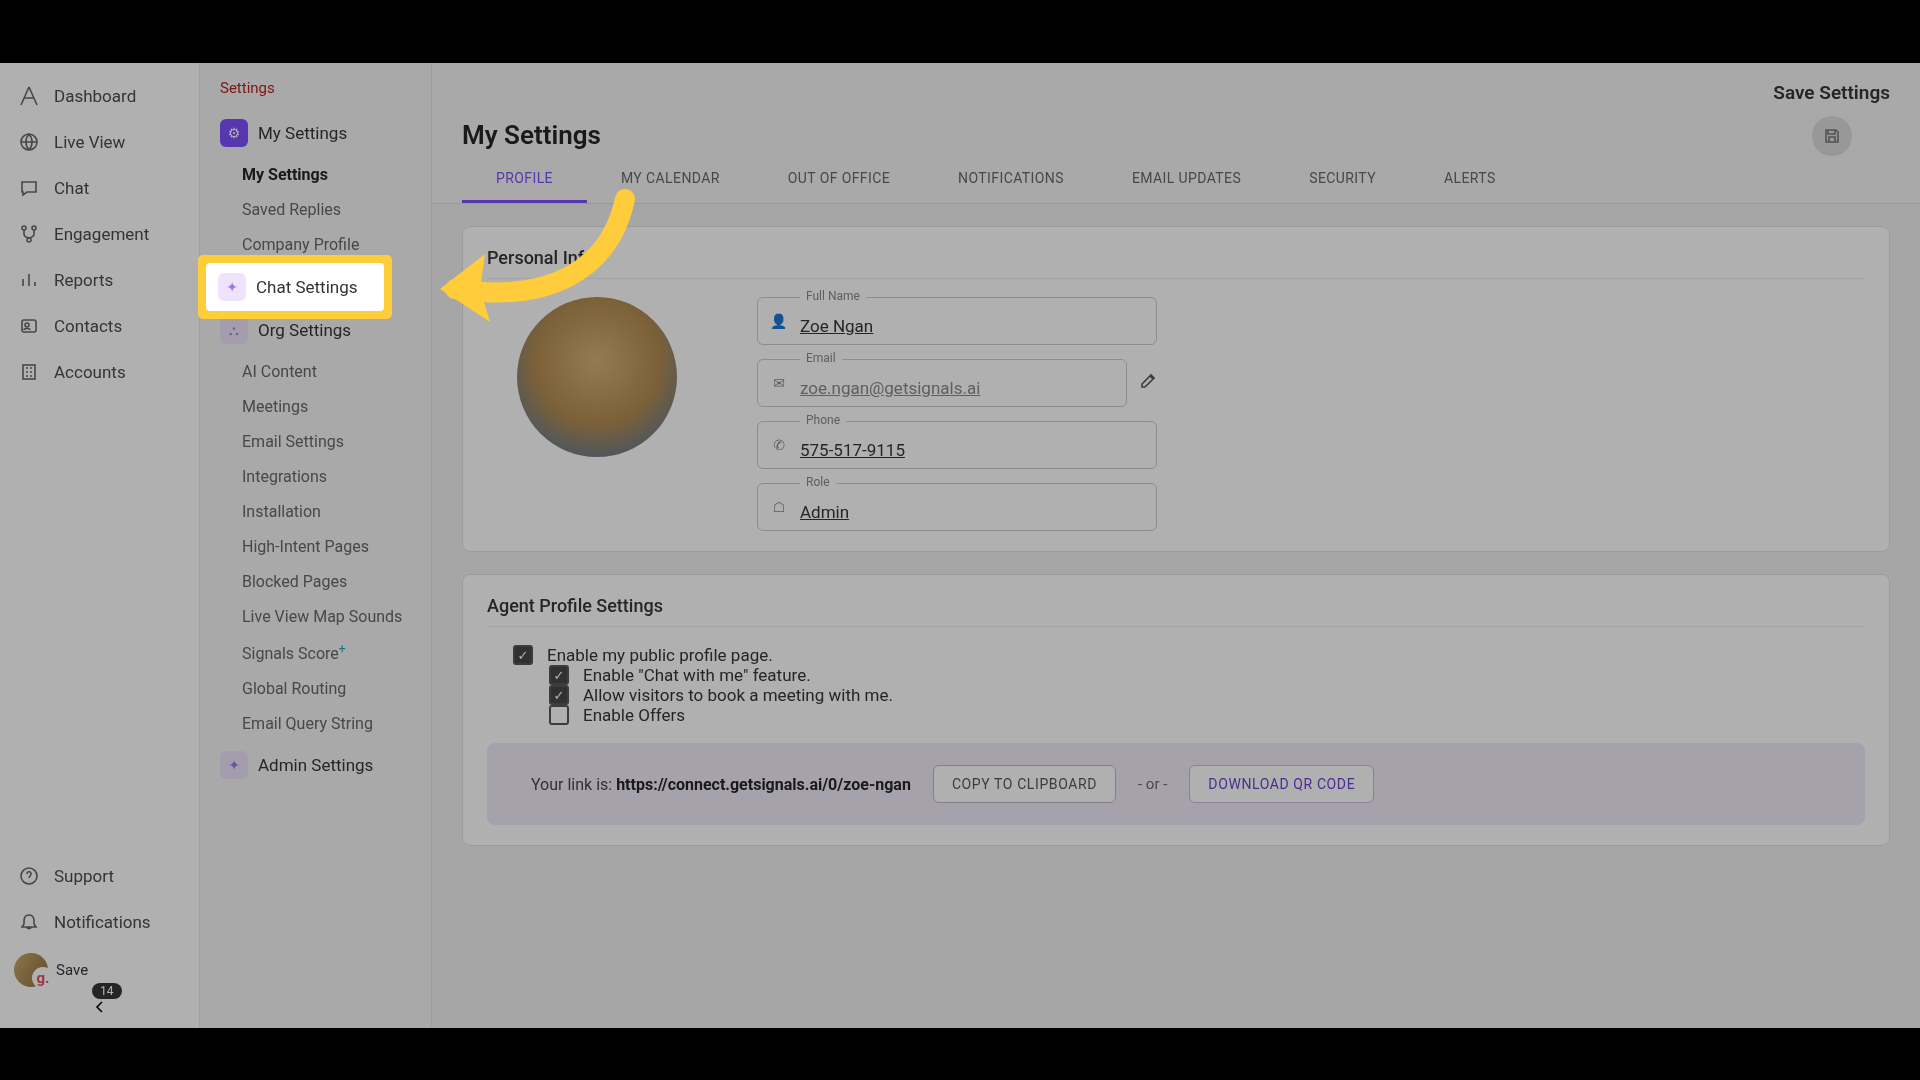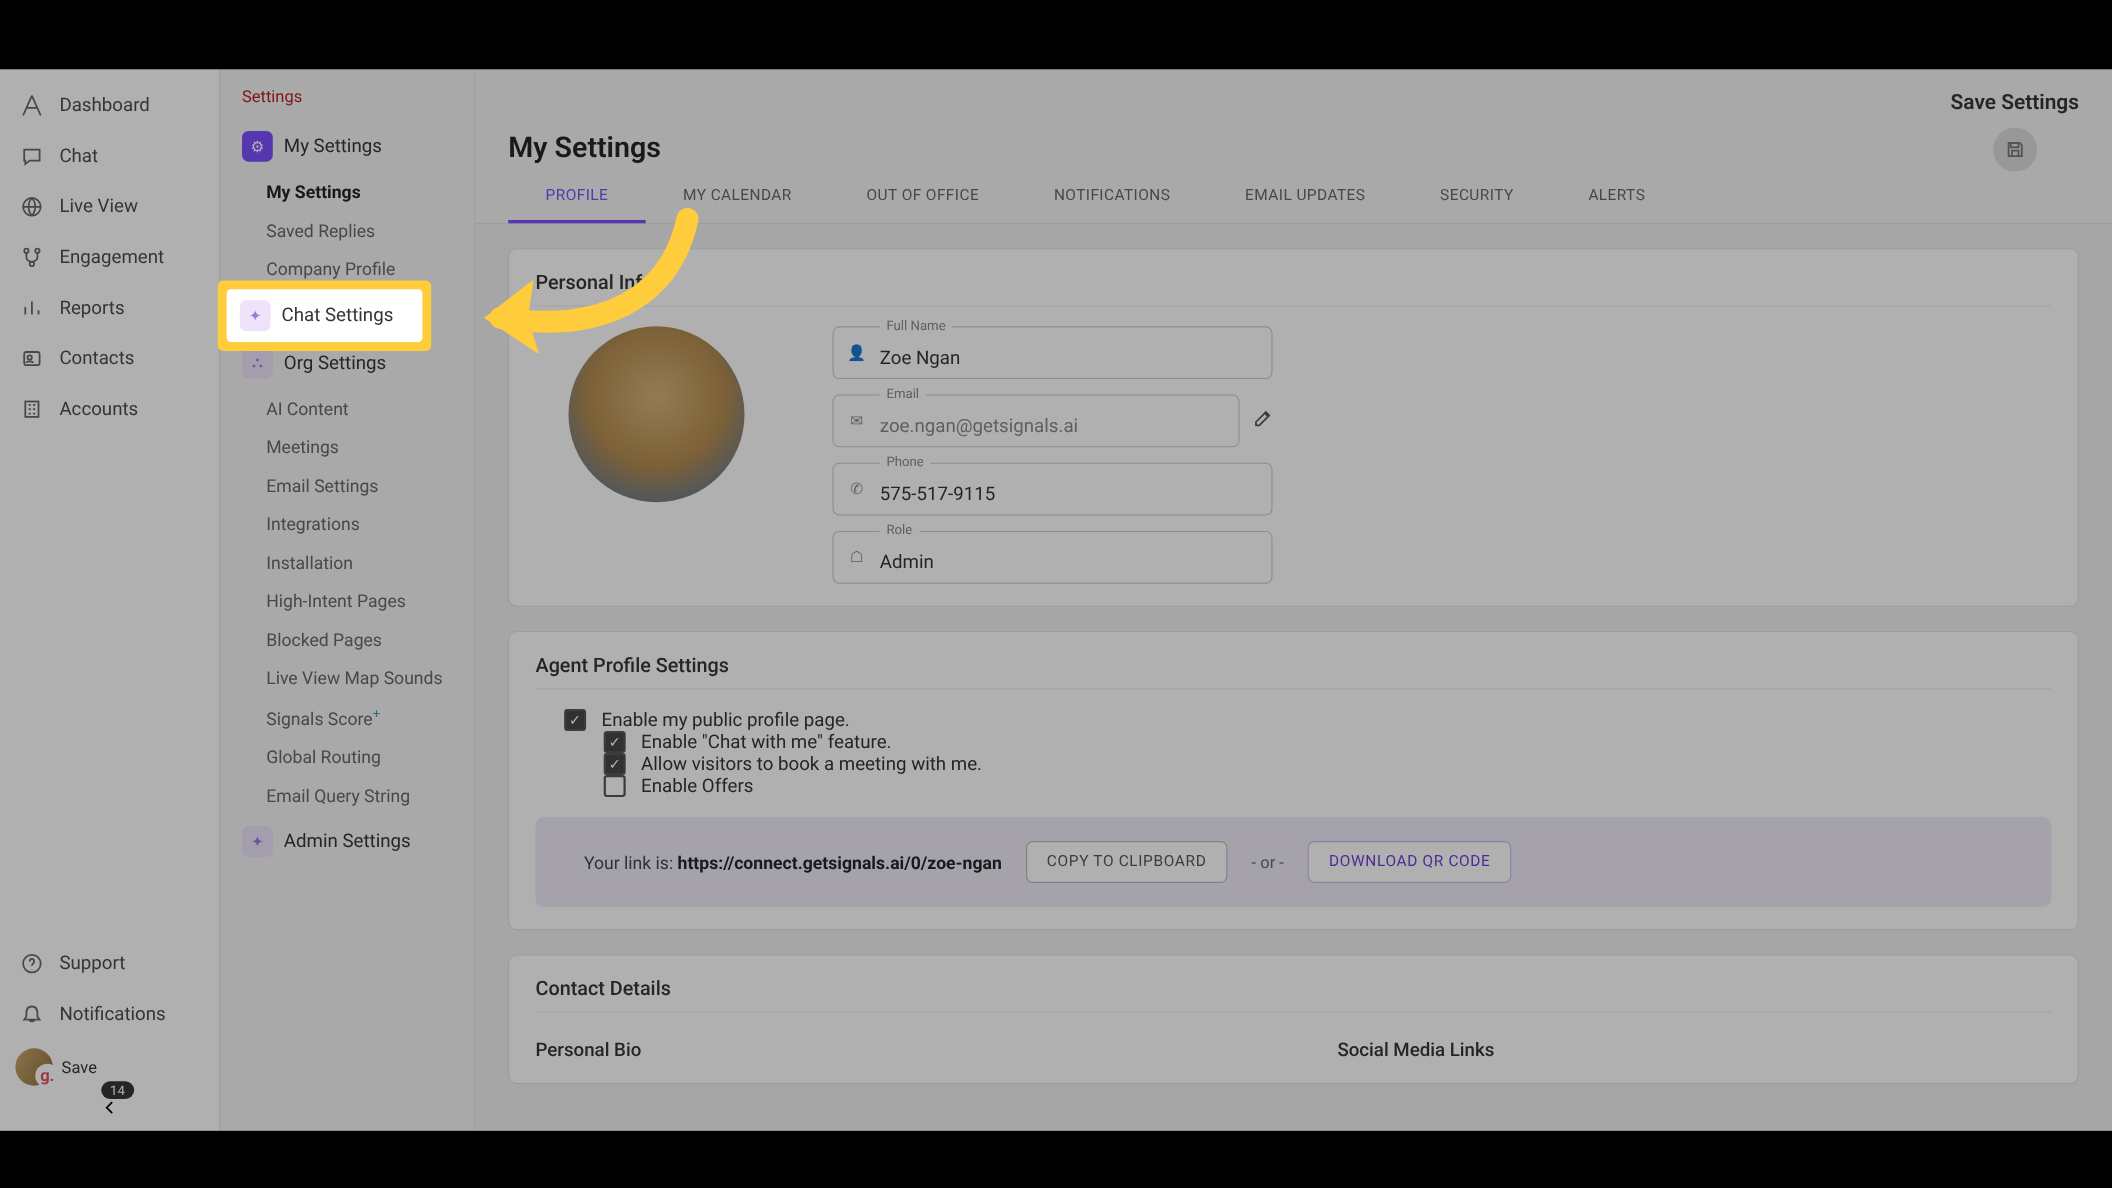--- a/index.html
+++ b/index.html
@@ -55,21 +55,21 @@
 .card { background:#fff; border:1px solid #e2e2e2; border-radius:8px; padding: 20px 24px; margin-bottom: 22px; }
 .card h2 { font-size:18px; font-weight:500; color:#333; border-bottom:1px solid #eee; padding-bottom:10px; margin-bottom:18px; }
 
 .personal-row { display:flex; gap:80px; align-items:flex-start; }
 .avatar-lg { width:160px; height:160px; border-radius:50%; background: radial-gradient(circle at 50% 40%, #d7b178 0%, #b38a4d 50%, #6b7a8a 80%); margin-left:30px; }
 
 .fields { flex:0 0 400px; display:flex; flex-direction:column; gap:14px; }
 .field { position:relative; border:1px solid #ccc; border-radius:6px; padding: 18px 14px 8px 42px; }
 .field .flabel { position:absolute; top:-9px; left:42px; background:#fff; padding:0 6px; font-size:12px; color:#888; }
 .field .ficon { position:absolute; left:12px; top:50%; transform:translateY(-50%); color:#888; font-size:14px; width:18px; text-align:center; }
-.field input { border:none; outline:none; width:100%; font-size:17px; color:#333; background:transparent; }
+.field input { border:none; outline:none; width:100%; font-size:17px; color:#333; background:transparent;text-decoration:underline; }
 .field input.muted { color:#888; }
 .pencil { color:#555; font-size:18px; align-self:center; margin-left:12px; }
 .fieldrow { display:flex; align-items:center; }
 
 .agent-list { display:flex; flex-direction:column; margin:8px 0 18px 26px; }
 .check-row { display:flex; align-items:center; gap:14px; font-size:17px; color:#333; }
 .check-row.indent { margin-left:36px; }
 .chk { width:20px; height:20px; border:2px solid #555; border-radius:3px; display:flex; align-items:center; justify-content:center; cursor:pointer; }
 .chk.checked { background:#444; color:#fff; }
 .chk.checked::after { content:"✓"; font-size:13px; }
@@ -101,33 +101,33 @@
       <span class="ico">
           <svg width="20" height="22" viewBox="0 0 20 22">
             <path class="icoline" d="M10 2 L2 20 M10 2 L18 20 M5 13 L15 13"></path>
           </svg>
         </span>
       <span>Dashboard</span>
     </div>
     <div class="nav-item">
       <span class="ico">
           <svg width="20" height="20" viewBox="0 0 20 20">
-            <path class="icoline" d="M3 4 H17 V14 H8 L4 17 V14 H3 Z"></path>
-          </svg>
-        </span>
-      <span>Chat</span>
-    </div>
-    <div class="nav-item">
-      <span class="ico">
-          <svg width="20" height="20" viewBox="0 0 20 20">
             <circle class="icoline" cx="10" cy="10" r="8"></circle>
             <path class="icoline" d="M2 10 H18 M10 2 C6 6 6 14 10 18 M10 2 C14 6 14 14 10 18"></path>
           </svg>
         </span>
       <span>Live View</span>
+    </div>
+    <div class="nav-item">
+      <span class="ico">
+          <svg width="20" height="20" viewBox="0 0 20 20">
+            <path class="icoline" d="M3 4 H17 V14 H8 L4 17 V14 H3 Z"></path>
+          </svg>
+        </span>
+      <span>Chat</span>
     </div>
     <div class="nav-item">
       <span class="ico">
           <svg width="20" height="20" viewBox="0 0 20 20">
             <circle class="icoline" cx="5" cy="4" r="2"></circle>
             <circle class="icoline" cx="15" cy="4" r="2"></circle>
             <circle class="icoline" cx="10" cy="16" r="2"></circle>
             <path class="icoline" d="M5 6 V10 Q5 13 10 14 M15 6 V10 Q15 13 10 14"></path>
           </svg>
         </span>
@@ -315,31 +315,20 @@
         <div class="link-box">
           <span class="lt">
             <span>Your link is: </span><b>https://connect.getsignals.ai/0/zoe-ngan</b>
           </span>
           <button class="btn-outline">COPY TO CLIPBOARD</button>
           <span class="or">- or -</span>
           <button class="btn-outline purple">DOWNLOAD QR CODE</button>
         </div>
       </div>
 
-      <div class="card">
-        <h2>Contact Details</h2>
-        <div class="contact-grid">
-          <div style="flex:1">
-              <h3>Personal Bio</h3>
-            </div>
-          <div style="flex:1">
-              <h3>Social Media Links</h3>
-            </div>
-        </div>
-      </div>
 
     </div>
   </div>
 
   <div class="dim-overlay"></div>
 </div>
 
 <div class="highlight-box">
   <div class="highlight-inner">
     <span class="gicon">✦</span>

